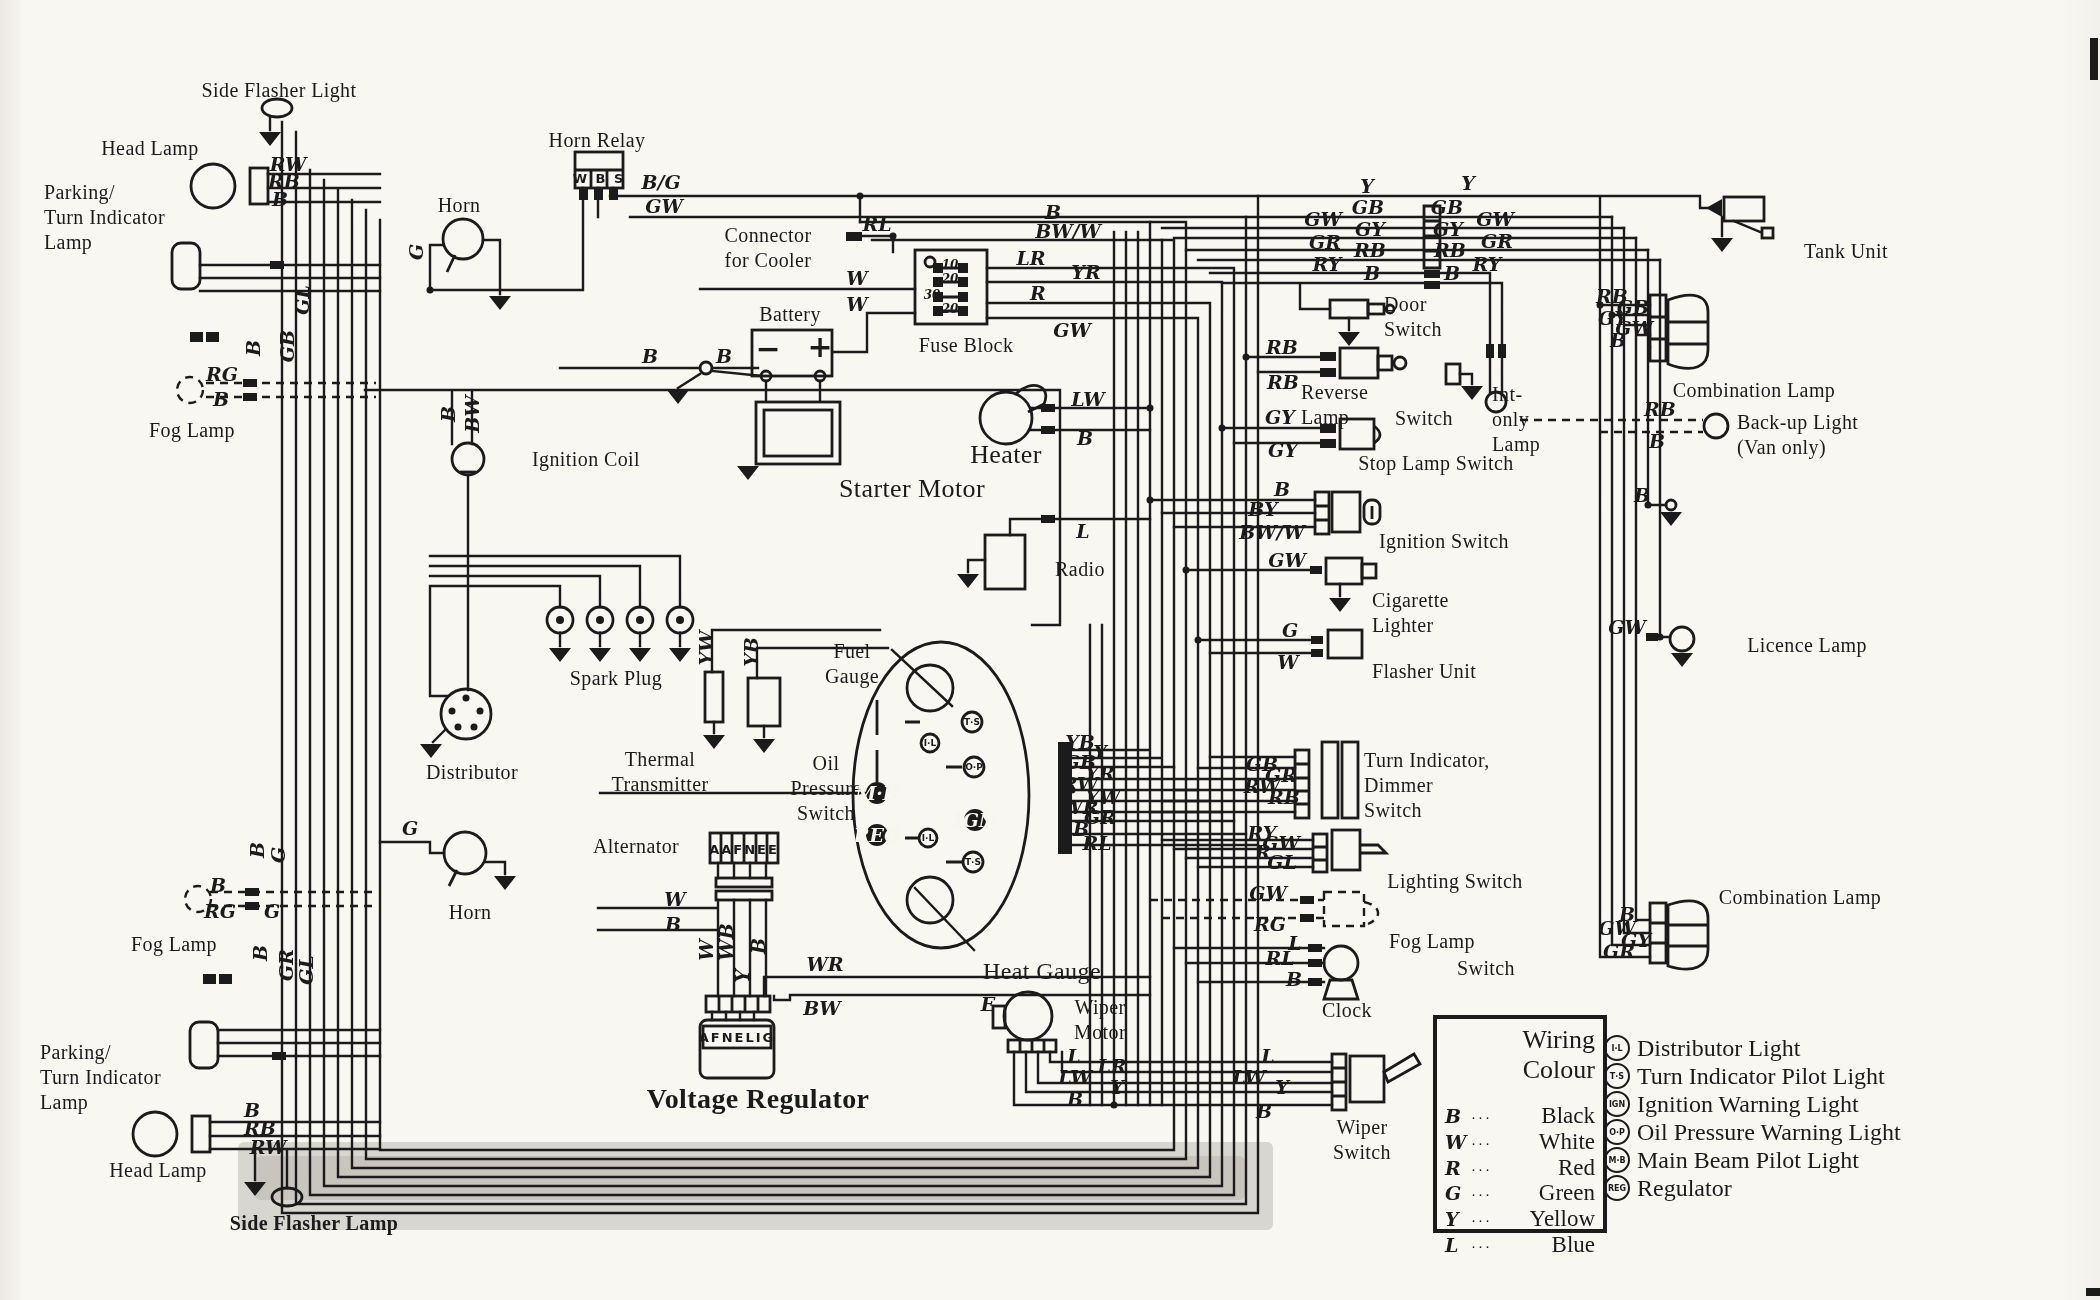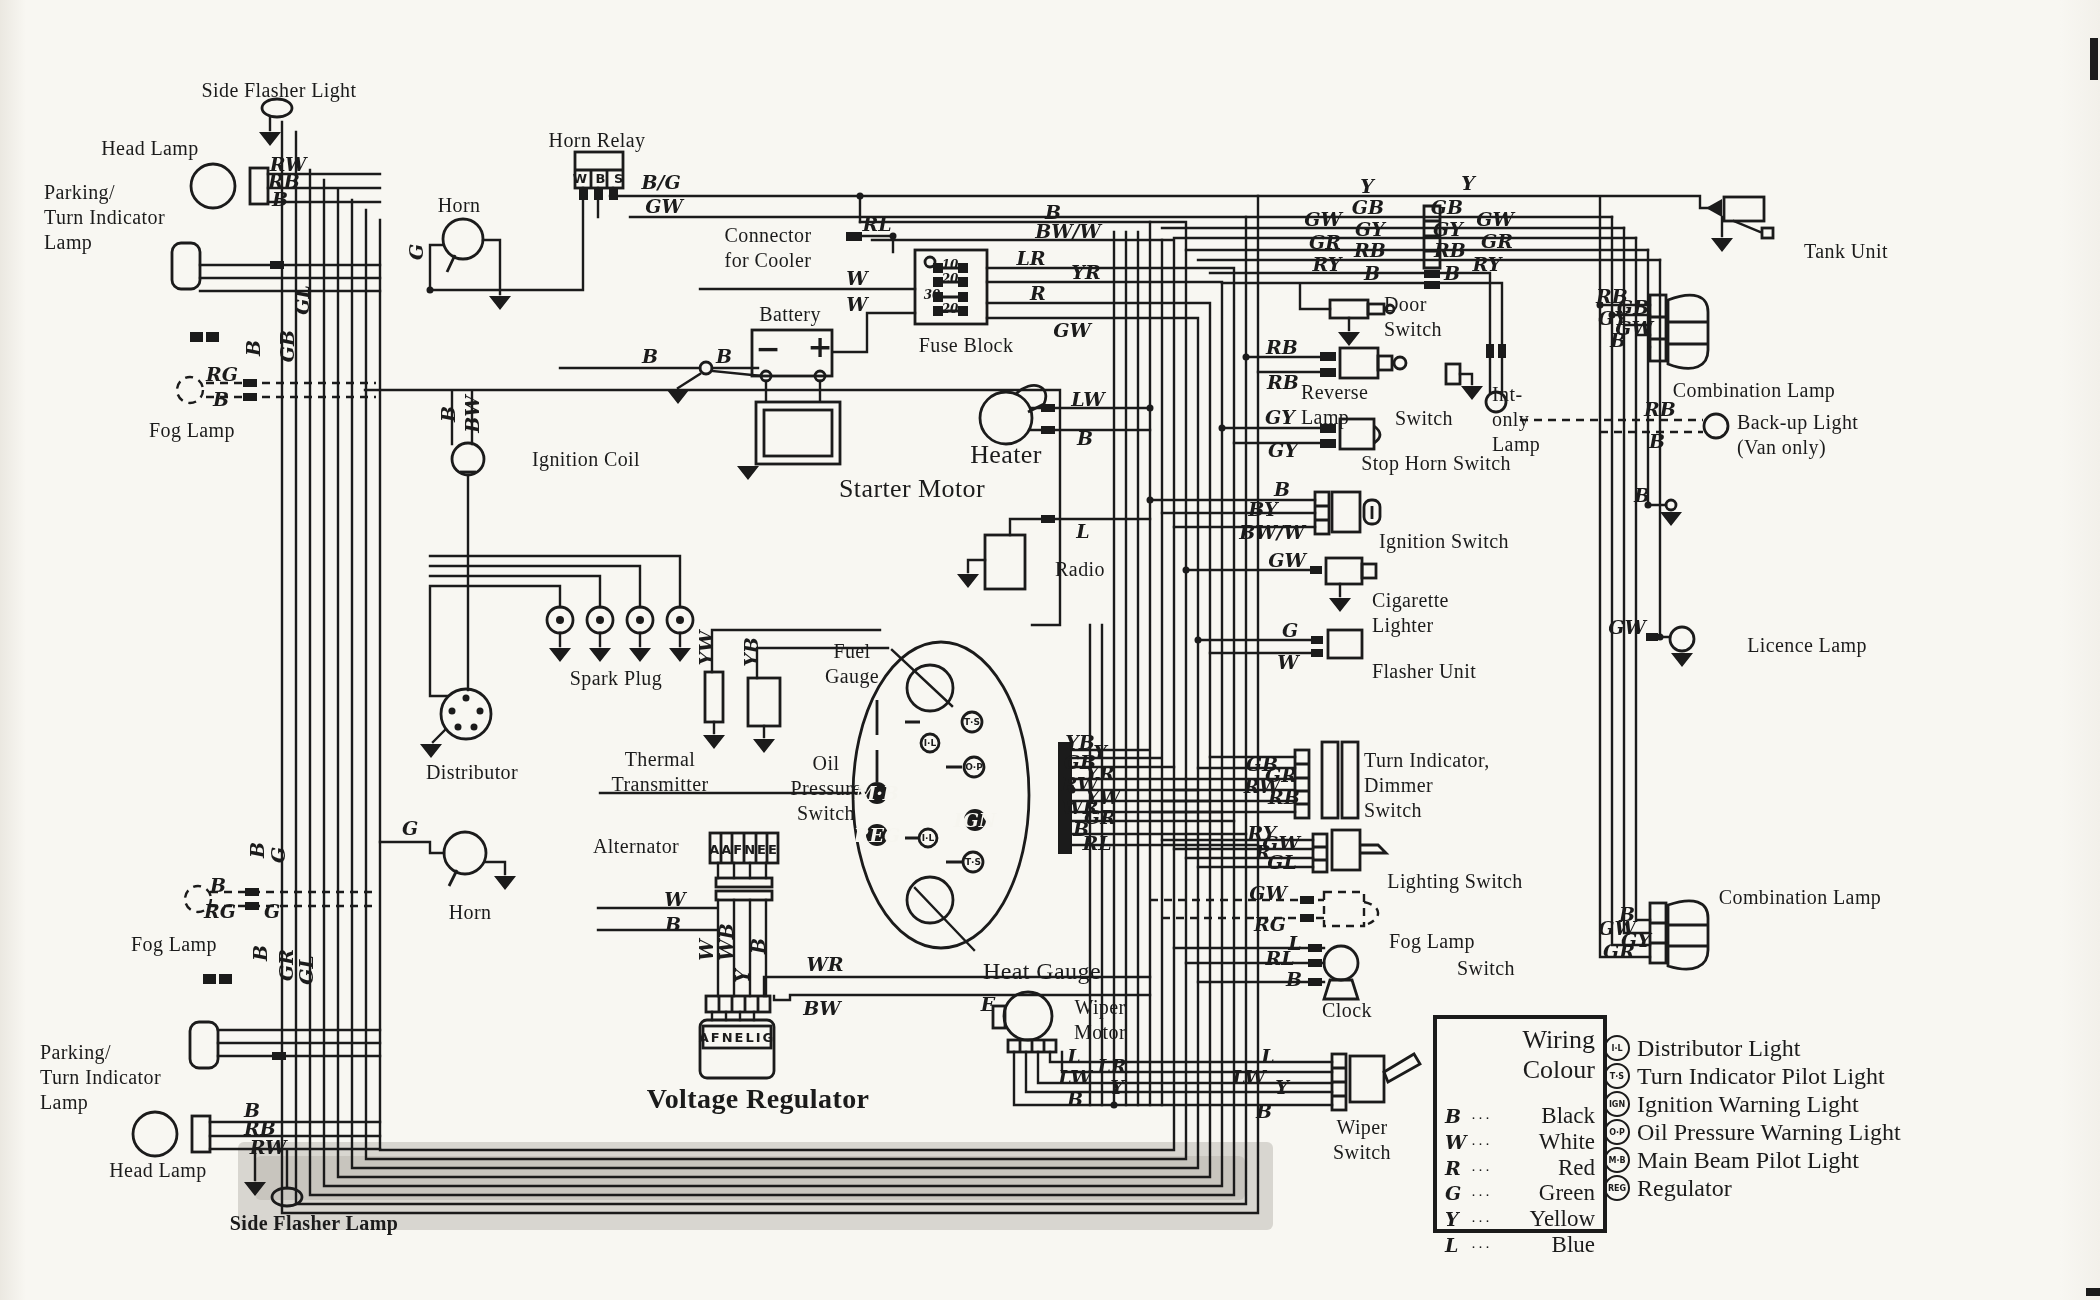--- a/index.html
+++ b/index.html
@@ -367,21 +367,21 @@
       <div class="comp b" style="left: 314px; top: 1223px;">Side Flasher Lamp</div>
       <div class="comp" style="left: 1846px; top: 251px;">Tank Unit</div>
       <div class="comp" style="left: 1754px; top: 390px;">Combination Lamp</div>
       <div class="comp left" style="left: 1737px; top: 410px;">Back-up Light
 (Van only)</div>
       <div class="comp left" style="left: 1384px; top: 292px;">Door
 Switch</div>
       <div class="comp left" style="left: 1301px; top: 380px;">Reverse
 Lamp</div>
       <div class="comp" style="left: 1424px; top: 418px;">Switch</div>
-      <div class="comp" style="left: 1436px; top: 463px;">Stop Horn Switch</div>
+      <div class="comp" style="left: 1436px; top: 463px;">Stop Lamp Switch</div>
       <div class="comp left" style="left: 1492px; top: 382px;">Int-
 only
 Lamp</div>
       <div class="comp" style="left: 1444px; top: 541px; text-align: center;">Ignition Switch</div>
       <div class="comp left" style="left: 1372px; top: 588px;">Cigarette
 Lighter</div>
       <div class="comp" style="left: 1424px; top: 671px;">Flasher Unit</div>
       <div class="comp left" style="left: 1364px; top: 748px;">Turn Indicator,
 Dimmer
 Switch</div>

